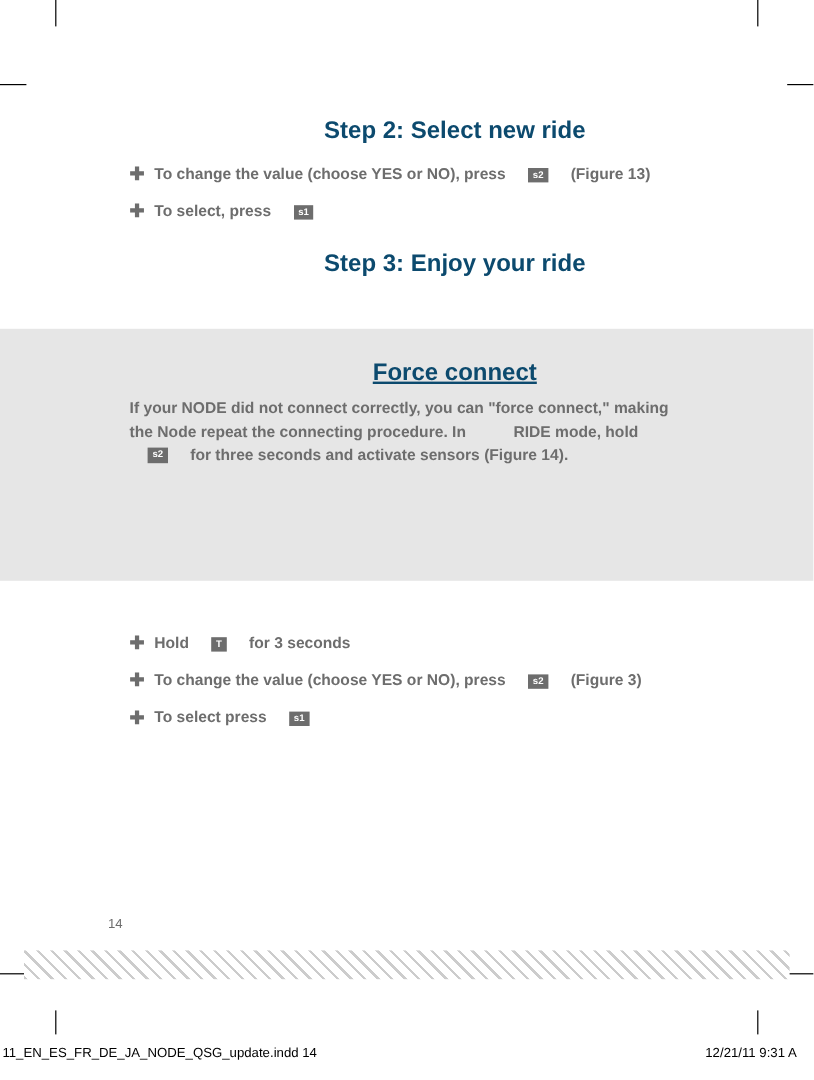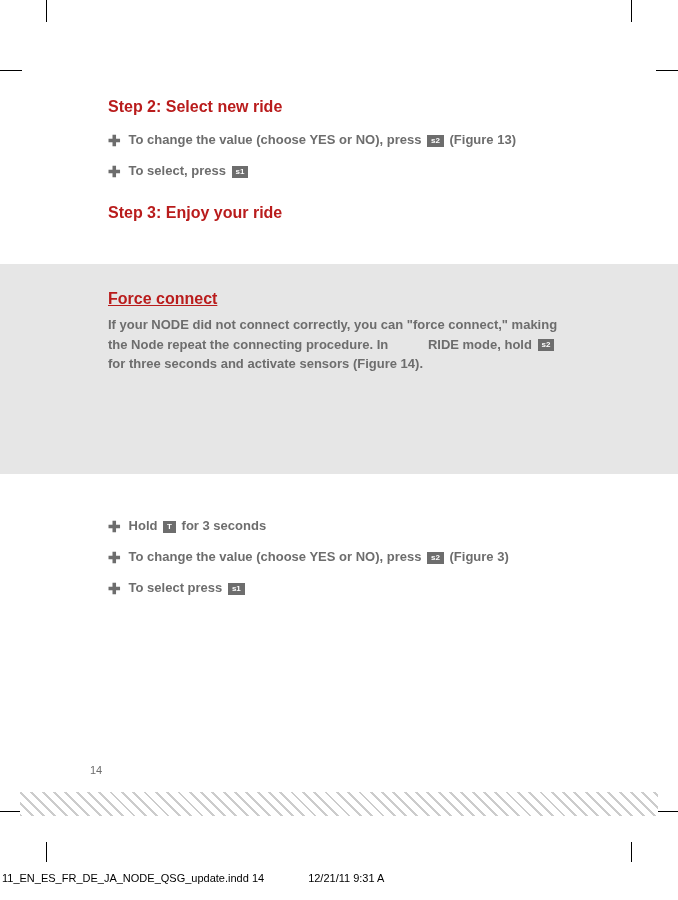--- a/index.html
+++ b/index.html
@@ -64,24 +64,25 @@
     .crop-bottom-right-h {
       right: 0;
       bottom: 88px;
       width: 22px;
       height: 1px;
     }
     .content {
       padding: 98px 28px 0 108px;
     }
     h2 {
-      font-size: 16px;
-      font-weight: bold;
-      color: #b91c1c;
+      font-size: 20px;
+      font-weight: bold;
+      color: #0c4a6e;
       margin-bottom: 14px;
+      text-align: center;
     }
     .bullet-list {
       margin-bottom: 22px;
     }
     .bullet-item {
       display: flex;
       align-items: center;
       font-size: 13px;
       color: #6d6d6d;
       margin-bottom: 10px;
@@ -93,21 +94,21 @@
       margin-right: 8px;
       color: #6d6d6d;
     }
     .key-badge {
       display: inline-block;
       background: #6d6d6d;
       color: #fff;
       font-size: 8px;
       font-weight: bold;
       padding: 1px 4px;
-      margin: 0 2px;
+      margin: 0 15px;
       line-height: 1.3;
       vertical-align: middle;
     }
     .force-box {
       background: #e6e6e6;
       margin-left: -108px;
       margin-right: -28px;
       padding: 26px 28px 26px 108px;
       margin-top: 42px;
       margin-bottom: 42px;
@@ -147,20 +148,21 @@
         #fff 2px,
         #fff 8px
       );
     }
     .footer {
       position: absolute;
       bottom: 16px;
       left: 0;
       right: 0;
       display: flex;
+      justify-content: space-between;
       font-size: 11px;
       color: #000;
       padding: 0 0 0 0;
       gap: 44px;
     }
     .footer-left {
       padding-left: 2px;
     }
     .footer-right {
       padding-right: 14px;

